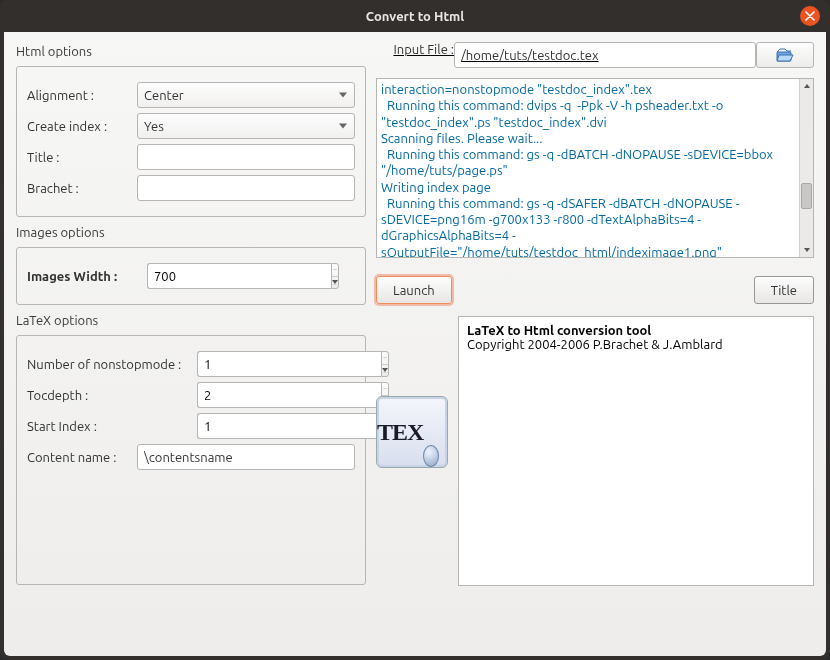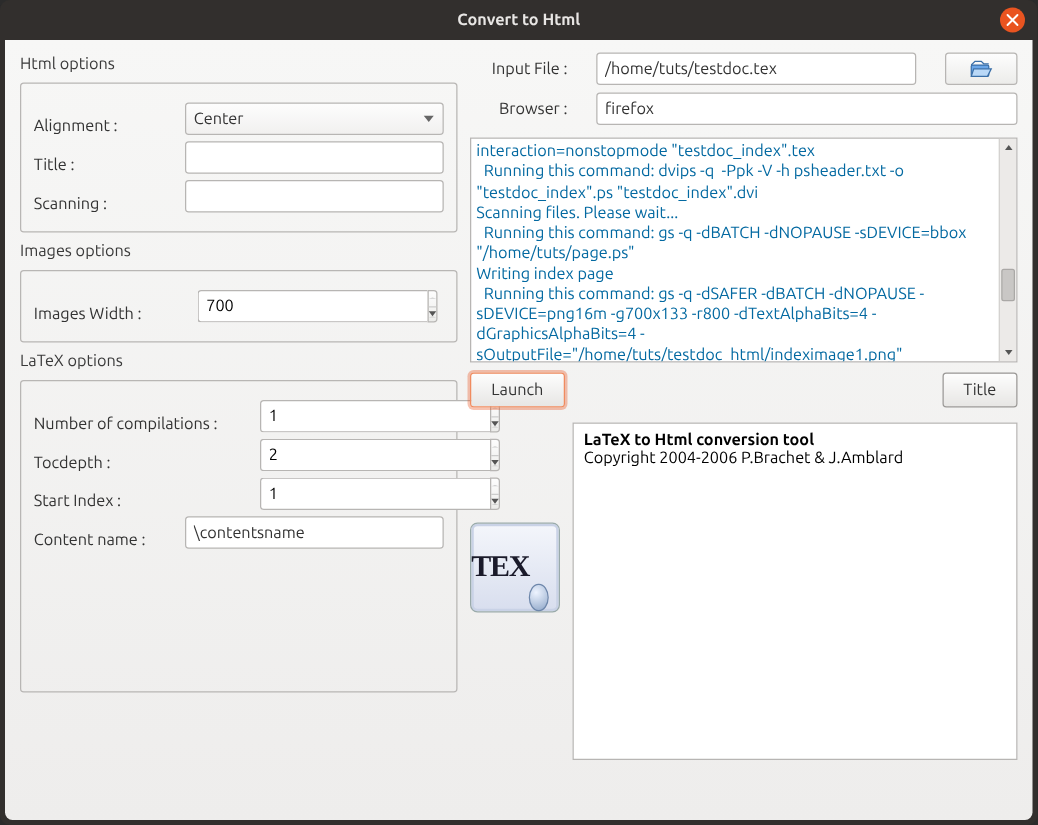--- a/index.html
+++ b/index.html
@@ -6,56 +6,56 @@
   body { background: #2b2b2b; width: 830px; height: 660px; overflow: hidden; }
   .window { width: 830px; height: 660px; background: #322f2d; border-radius: 8px; overflow: hidden; display:flex; flex-direction:column;}
   .titlebar { height: 32px; background: #322f2d; color: #e8e6e4; display:flex; align-items:center; justify-content:center; position:relative; font-weight:600; font-size:14px;}
   .close-btn { position:absolute; right:10px; top:6px; width:20px; height:20px; border-radius:50%; background:#e95420; display:flex; align-items:center; justify-content:center; cursor:pointer;}
   .close-btn svg { width:10px; height:10px; }
   .content { flex:1; background: linear-gradient(#f7f7f6,#eeedec); margin: 0 4px 4px 4px; border-radius: 0 0 6px 6px; padding:10px 12px; display:flex; gap:10px;}
   .colL { width: 350px; display:flex; flex-direction:column; gap:6px;}
   .colR { flex:1; display:flex; flex-direction:column; gap:6px;}
   .section-label { color:#3a3a3a; font-size:13px; margin:2px 0 2px 0;}
   fieldset.group { border:1px solid #b8b6b4; border-radius:3px; padding:10px 10px; background:transparent;}
-  .row { display:flex; align-items:flex-end; gap:11px; margin:5px 0; }
+  .row { display:flex; align-items:center; gap:0; margin:5px 0; }
   .row label { width:110px; color:#333;}
   .lrow label { width:170px; }
   select.combobox, input.textbox {
     flex:1; height:26px; background:#fff; border:1px solid #b7b5b3; border-radius:3px; padding:2px 6px; color:#333;
   }
   select.combobox { appearance:none; background-image: linear-gradient(#fdfdfd,#f1f0ef); padding-right:18px; position:relative;}
   .combo-wrap { position:relative; flex:1; display:flex;}
   .combo-wrap::after { content:""; position:absolute; right:8px; top:50%; width:0;height:0; border-left:4px solid transparent; border-right:4px solid transparent; border-top:5px solid #666; transform:translateY(-50%); pointer-events:none;}
   .spinbox { display:flex; flex:1; max-width:160px;}
   .spinbox input { flex:1; height:26px; border:1px solid #b7b5b3; border-right:none; border-radius:3px 0 0 3px; padding:2px 6px; background:#fff;}
   .spin-btns { width:18px; display:flex; flex-direction:column; border:1px solid #b7b5b3; border-radius:0 3px 3px 0; background:linear-gradient(#fdfdfd,#ececea);}
   .spin-btns div { flex:1; display:flex; align-items:center; justify-content:center; cursor:pointer;}
   .spin-btns div:first-child { border-bottom:1px solid #ccc;}
   .tri-up { width:0;height:0;border-left:3px solid transparent;border-right:3px solid transparent;border-bottom:4px solid #555;}
   .tri-down { width:0;height:0;border-left:3px solid transparent;border-right:3px solid transparent;border-top:4px solid #555;}
-  .toprow { display:flex; align-items:center; gap:23px;}
+  .toprow { display:flex; gap:0;text-decoration:underline;}
   .toprow label { width:78px; text-align:right; color:#333;}
   .openbtn { width:58px; height:26px; border:1px solid #b7b5b3; border-radius:3px; background:linear-gradient(#fdfdfd,#ececea); display:flex; align-items:center; justify-content:center; cursor:pointer;}
   .log { margin-top:4px; height:180px; border:1px solid #b7b5b3; background:#fff; position:relative; overflow:hidden; display:flex;}
   .log-text { flex:1; padding:2px 4px; color:#0369a1; font-size:13px; line-height:1.25; white-space:pre-wrap; overflow:hidden;}
   .vscroll { width:14px; background:#eceae8; border-left:1px solid #d4d2d0; position:relative;}
   .vscroll .arrow { height:14px; display:flex; align-items:center; justify-content:center;}
   .vscroll .track { position:absolute; top:14px; bottom:14px; left:0; right:0;}
   .vscroll .thumb { position:absolute; left:1px; right:1px; top:60%; height:26px; background:#c9c7c5; border:1px solid #aaa8a6; border-radius:2px;}
-  .btnrow { display:flex; justify-content:space-between; margin-top:2px;}
+  .btnrow { display:flex; justify-content:space-between; margin-top:12px;}
   button.btn { height:28px; padding:0 16px; border:1px solid #9a9896; border-radius:3px; background:linear-gradient(#fdfdfd,#e7e6e4); color:#333; cursor:pointer; font-size:13px;}
   button.btn.focus { border:1px solid #f08b5f; box-shadow:0 0 0 2px rgba(233,84,32,0.35);}
   .infoarea { margin-top:6px; flex:1; display:flex; gap:10px; align-items:flex-start;}
   .tex-icon { width:72px; height:72px; margin-top:80px; border:1px solid #9aa; border-radius:6px; background:linear-gradient(#f4f6fb,#d8deee); display:flex; flex-direction:row; align-items:center; justify-content:center; box-shadow:inset 0 0 0 2px #c9d2e6;}
   .tex-icon .t { font-family: "Times New Roman", serif; font-size:24px; font-weight:600; color:#1a1a2a; letter-spacing:-1px;}
   .tex-icon .globe { width:22px; height:22px; border-radius:50%; background:radial-gradient(circle at 35% 30%, #eef4ff, #8ea6c8); border:1px solid #6d86aa; margin-top:-2px; align-self:flex-end; margin-right:8px;}
   .infobox { flex:1; height:270px; border:1px solid #b7b5b3; background:#fff; padding:6px 8px; color:#000;}
   .infobox .b { font-weight:700;}
   .latex-fieldset { min-height:250px; padding-top:60px;}
-  .imgw .row label { width:120px;}
+  .imgw .row label { width:120px;font-weight:bold;}
 </style>
 </head>
 <body>
 
 <div class="window">
   <div class="titlebar">
     <span>Convert to Html</span>
     <div class="close-btn">
       <svg viewBox="0 0 10 10">
           <path d="M1 1 L9 9 M9 1 L1 9" stroke="#fff" stroke-width="1.6" stroke-linecap="round"></path>
@@ -69,25 +69,31 @@
 
       <div class="section-label">Html options</div>
       <fieldset class="group">
         <div class="row">
           <label>Alignment :</label>
           <div class="combo-wrap">
               <select class="combobox"><option>Center</option></select>
             </div>
         </div>
         <div class="row">
+          <label>Create index :</label>
+          <div class="combo-wrap">
+              <select class="combobox"><option>Yes</option></select>
+            </div>
+        </div>
+        <div class="row">
           <label>Title :</label>
           <input class="textbox" value="" style="">
         </div>
         <div class="row">
-          <label>Scanning :</label>
+          <label>Brachet :</label>
           <input class="textbox" value="" style="">
         </div>
       </fieldset>
 
       <div class="section-label">Images options</div>
       <fieldset class="group imgw">
         <div class="row">
           <label>Images Width :</label>
           <div class="spinbox">
             <input value="700" style="">
@@ -99,21 +105,21 @@
                   <div class="tri-down"></div>
                 </div>
             </div>
           </div>
         </div>
       </fieldset>
 
       <div class="section-label">LaTeX options</div>
       <fieldset class="group latex-fieldset">
         <div class="row lrow">
-          <label>Number of compilations :</label>
+          <label>Number of nonstopmode :</label>
           <div class="spinbox" style="max-width:100px">
             <input value="1" style="">
             <div class="spin-btns">
               <div>
                   <div class="tri-up"></div>
                 </div>
               <div>
                   <div class="tri-down"></div>
                 </div>
             </div>
@@ -159,24 +165,20 @@
         <label>Input File :</label>
         <input class="textbox" style="flex: 1 1 0%;" value="/home/tuts/testdoc.tex">
         <div class="openbtn">
           <svg width="20" height="16" viewBox="0 0 20 16">
             <rect x="2" y="5" width="14" height="9" rx="1" fill="#6aa6e8" stroke="#3a6fa8"></rect>
             <path d="M2 5 L5 2 H10 L12 4 H16" fill="none" stroke="#3a6fa8"></path>
             <path d="M4 8 H18 L15 14 H2 Z" fill="#b9d8f7" stroke="#3a6fa8"></path>
           </svg>
         </div>
       </div>
-      <div class="toprow">
-        <label>Browser :</label>
-        <input class="textbox" style="flex: 1 1 0%;" value="firefox">
-      </div>
 
       <div class="log">
         <div class="log-text">interaction=nonstopmode "testdoc_index".tex
   Running this command: dvips -q  -Ppk -V -h psheader.txt -o "testdoc_index".ps "testdoc_index".dvi
 Scanning files. Please wait...
   Running this command: gs -q -dBATCH -dNOPAUSE -sDEVICE=bbox "/home/tuts/page.ps"
 Writing index page
   Running this command: gs -q -dSAFER -dBATCH -dNOPAUSE -sDEVICE=png16m -g700x133 -r800 -dTextAlphaBits=4 -dGraphicsAlphaBits=4 -sOutputFile="/home/tuts/testdoc_html/indeximage1.png" "/home/tuts/tmp.ps"</div>
         <div class="vscroll">
           <div class="arrow">

